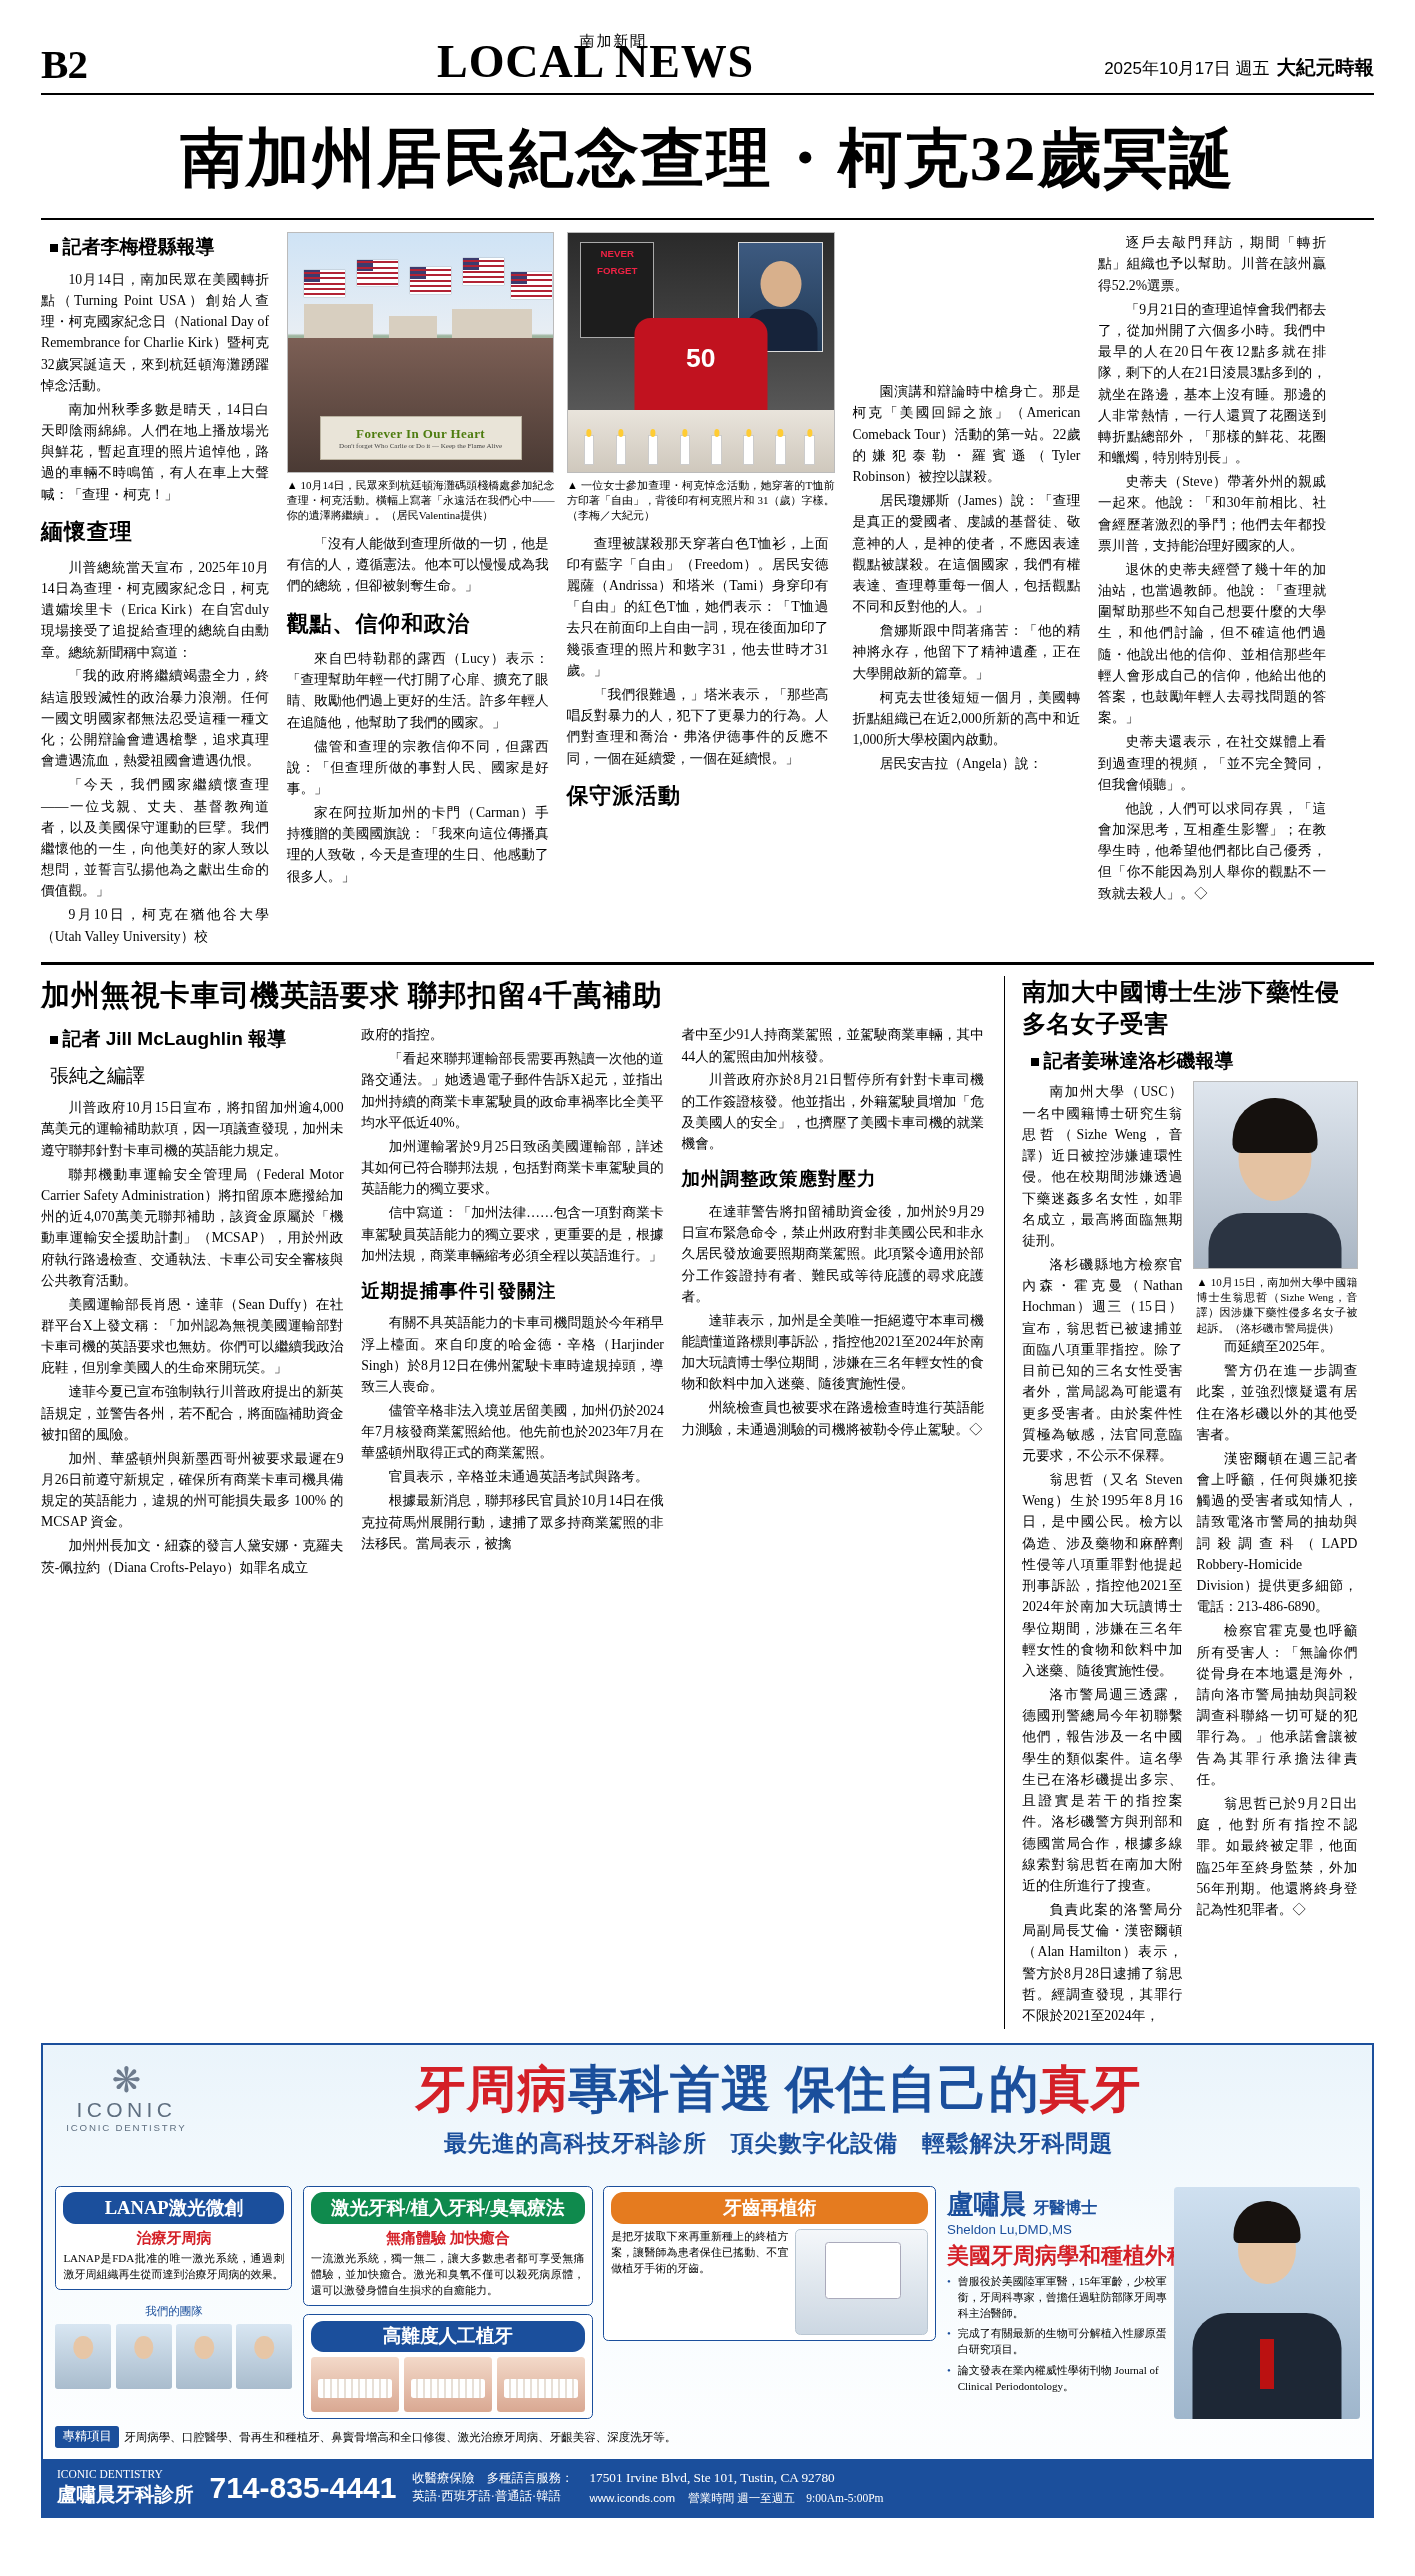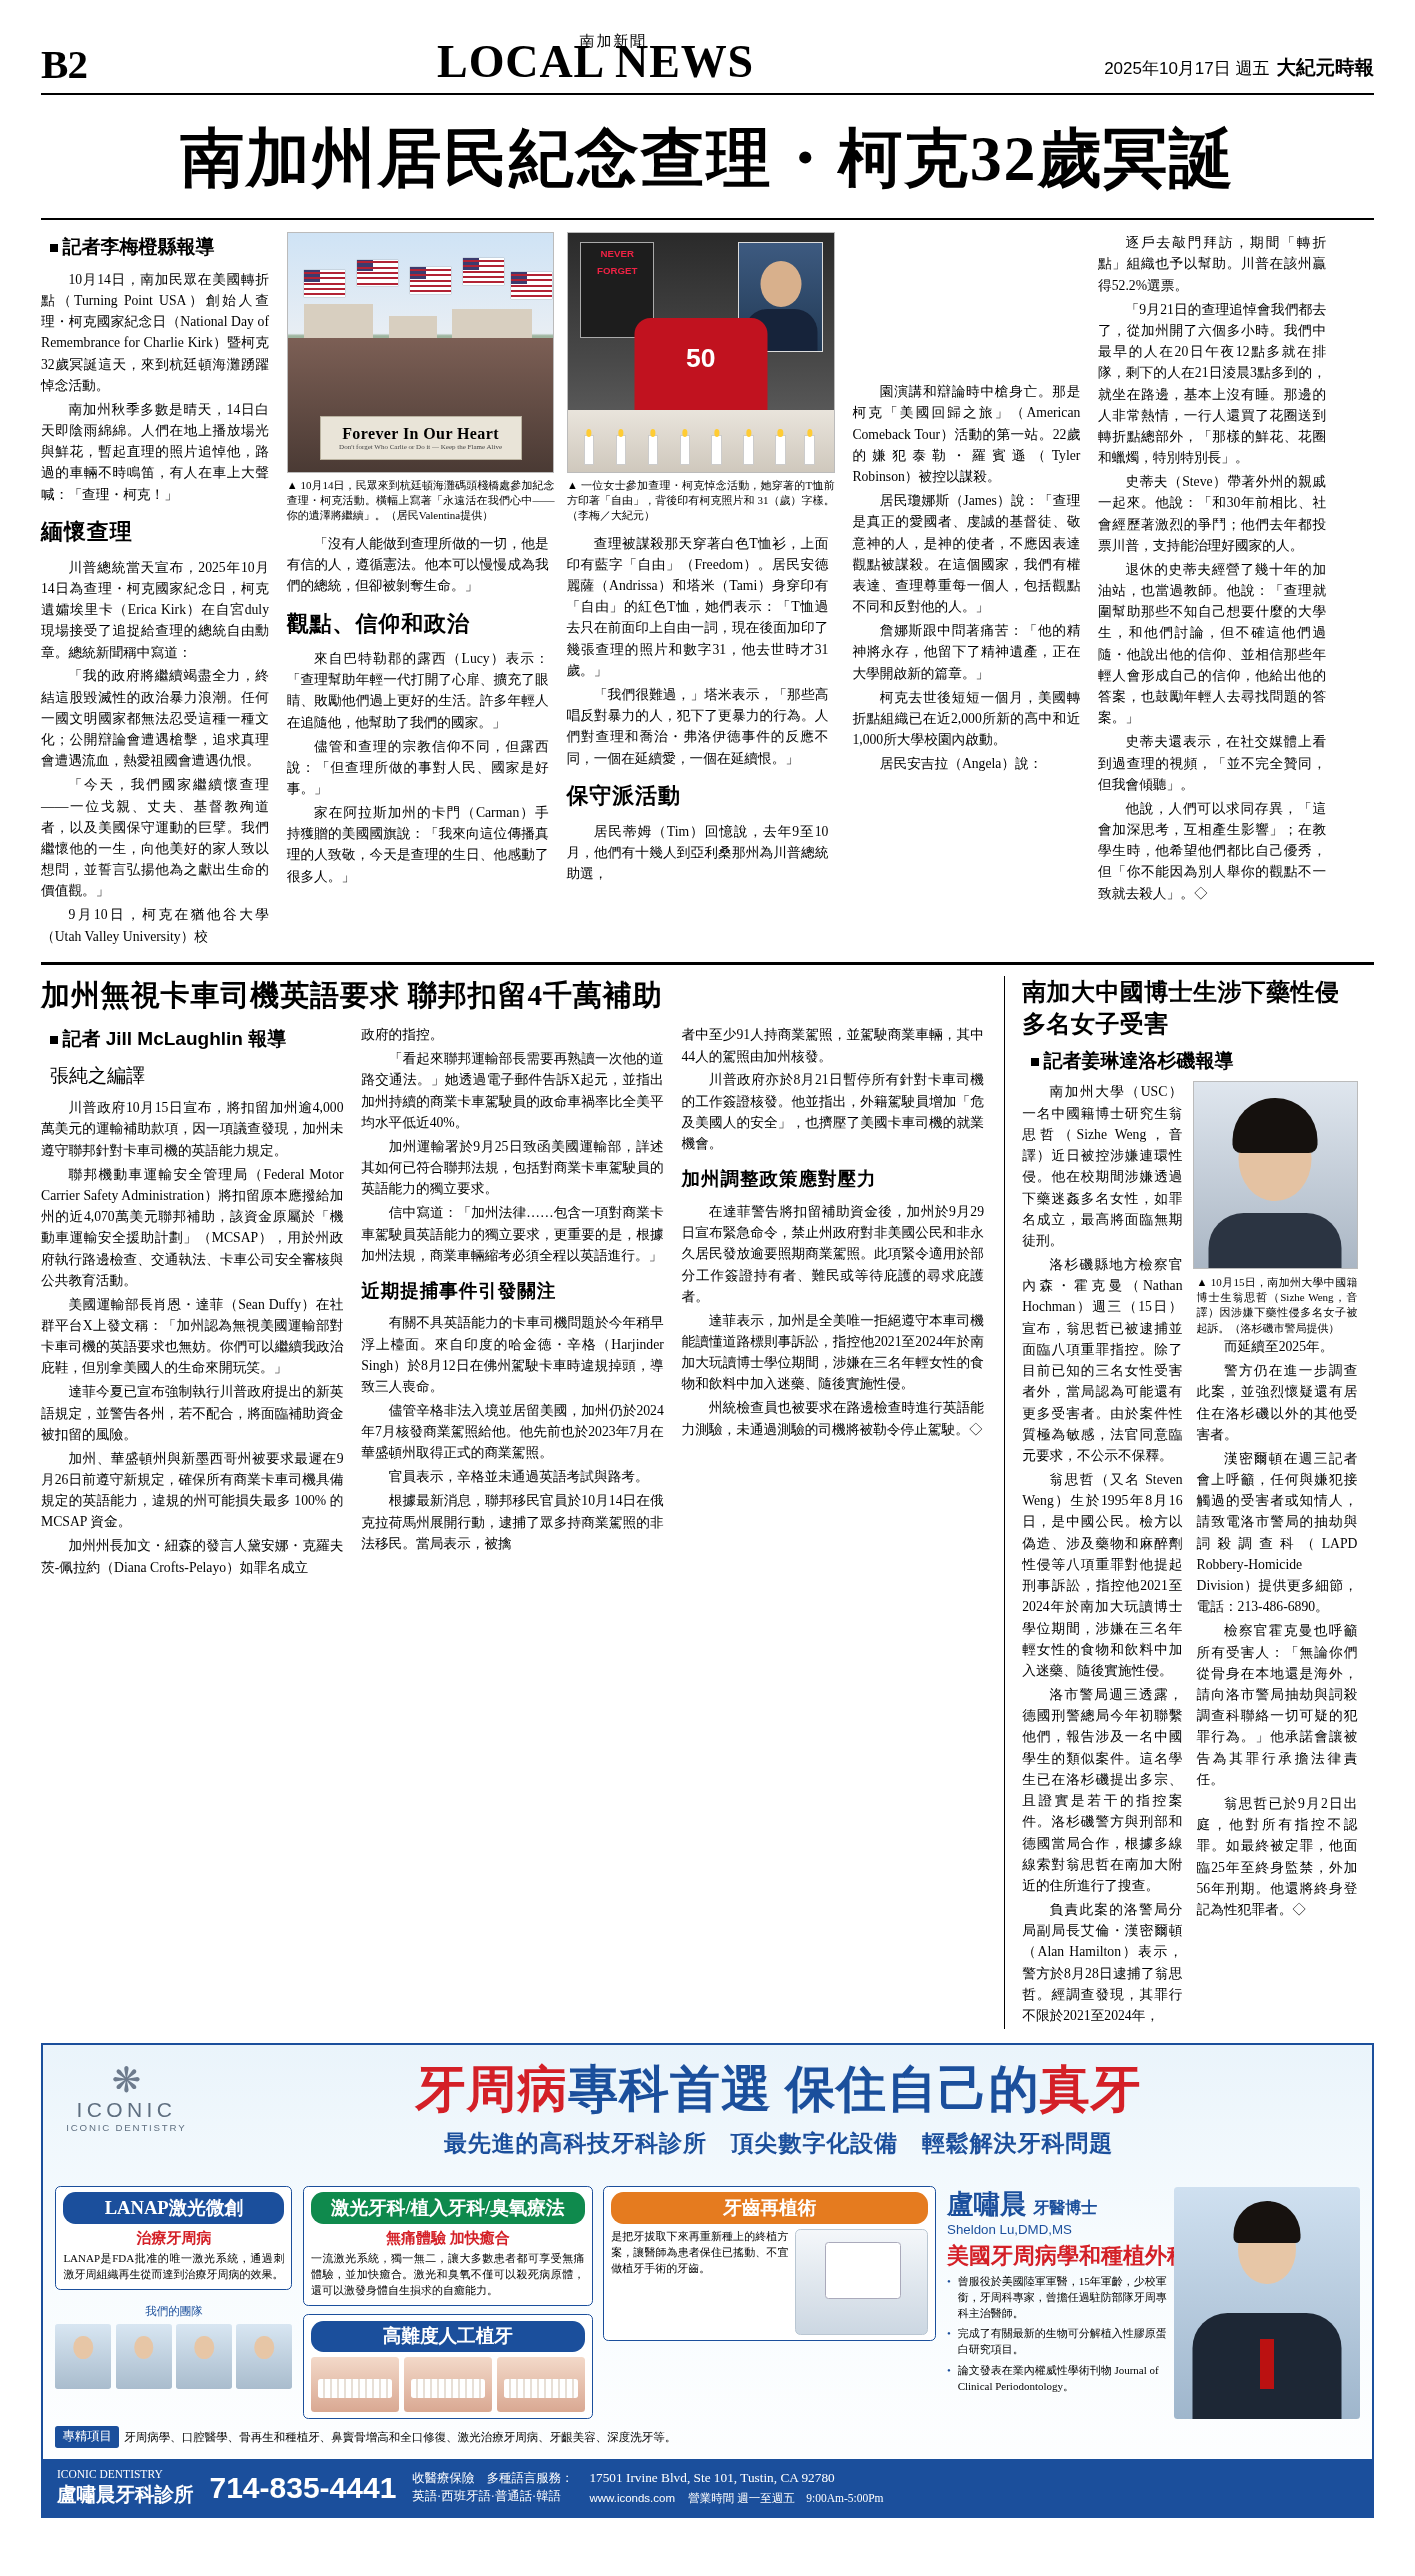--- a/index.html
+++ b/index.html
@@ -99,21 +99,21 @@
      box-shadow: 0 0 0.9px #666; }
   .flag .st { position:absolute; left:0; right:0; height:2px; background:#b22234; }
   .flag .cant { position:absolute; left:0; top:0; width:16px; height:11.5px; background:#3c3b6e; }
   .banner1 {
     position: absolute; left: 50%; transform: translateX(-50%);
     bottom: 12.4px; width: 76%; height: 44px;
     background: #e9e4d8; border: 1.8px solid #b9b2a0;
     display: flex; flex-direction: column; align-items: center; justify-content: center;
     font-family: "Liberation Serif", serif;
   }
-  .banner1 .b1 { font-size: 16px; font-weight: bold; color: #000000; letter-spacing: 0.4px; }
+  .banner1 .b1 { font-size: 13px; font-weight: bold; color: #4d7c0f; letter-spacing: 0.4px; }
   .banner1 .b2 { font-size: 7px; color: #444; }
 
   
   .ph2 { background: linear-gradient(#2a2a2a, #4a4a4a 55%, #6a6a6a); }
   .ph2 .poster {
     position:absolute; left: 12.4px; top: 8.8px; width: 74px; height: 96px;
     background: #1d1d1d; border: 1.8px solid #aaa; color:#fff;
     font-family:"Liberation Sans", sans-serif; font-size: 8px; text-align:center;
   }
   .ph2 .poster .t { color:#e24; font-weight:bold; font-size:9.7px; margin-top:5.3px; }
@@ -359,21 +359,20 @@
           <p class="p">「沒有人能做到查理所做的一切，他是有信的人，遵循憲法。他本可以慢慢成為我們的總統，但卻被剝奪生命。」</p>
           <div class="subhead">觀點、信仰和政治</div>
           <p class="p">來自巴特勒郡的露西（Lucy）表示：「查理幫助年輕一代打開了心扉、擴充了眼睛、敗勵他們過上更好的生活。許多年輕人在追隨他，他幫助了我們的國家。」</p>
           <p class="p">儘管和查理的宗教信仰不同，但露西說：「但查理所做的事對人民、國家是好事。」</p>
           <p class="p">家在阿拉斯加州的卡門（Carman）手持獲贈的美國國旗說：「我來向這位傳播真理的人致敬，今天是查理的生日、他感動了很多人。」</p>
         </div>
         <div class="col" style="width:262px">
           <p class="p">查理被謀殺那天穿著白色T恤衫，上面印有藍字「自由」（Freedom）。居民安德麗薩（Andrissa）和塔米（Tami）身穿印有「自由」的紅色T恤，她們表示：「T恤過去只在前面印上自由一詞，現在後面加印了幾張查理的照片和數字31，他去世時才31歲。」</p>
           <p class="p">「我們很難過，」塔米表示，「那些高唱反對暴力的人，犯下了更暴力的行為。人們對查理和喬治・弗洛伊德事件的反應不同，一個在延續愛，一個在延續恨。」</p>
           <div class="subhead">保守派活動</div>
-          <p class="p">居民蒂姆（Tim）回憶說，去年9至10月，他們有十幾人到亞利桑那州為川普總統助選，</p>
         </div>
       </div>
     </div>
 
     <div class="col col-c">
       <p class="p" style="margin-top:149px">園演講和辯論時中槍身亡。那是柯克「美國回歸之旅」（American Comeback Tour）活動的第一站。22歲的嫌犯泰勒・羅賓遜（Tyler Robinson）被控以謀殺。</p>
       <p class="p">居民瓊娜斯（James）說：「查理是真正的愛國者、虔誠的基督徒、敬意神的人，是神的使者，不應因表達觀點被謀殺。在這個國家，我們有權表達、查理尊重每一個人，包括觀點不同和反對他的人。」</p>
       <p class="p">詹娜斯跟中問著痛苦：「他的精神將永存，他留下了精神遺產，正在大學開啟新的篇章。」</p>
       <p class="p">柯克去世後短短一個月，美國轉折點組織已在近2,000所新的高中和近1,000所大學校園內啟動。</p>
       <p class="p">居民安吉拉（Angela）說：</p>

